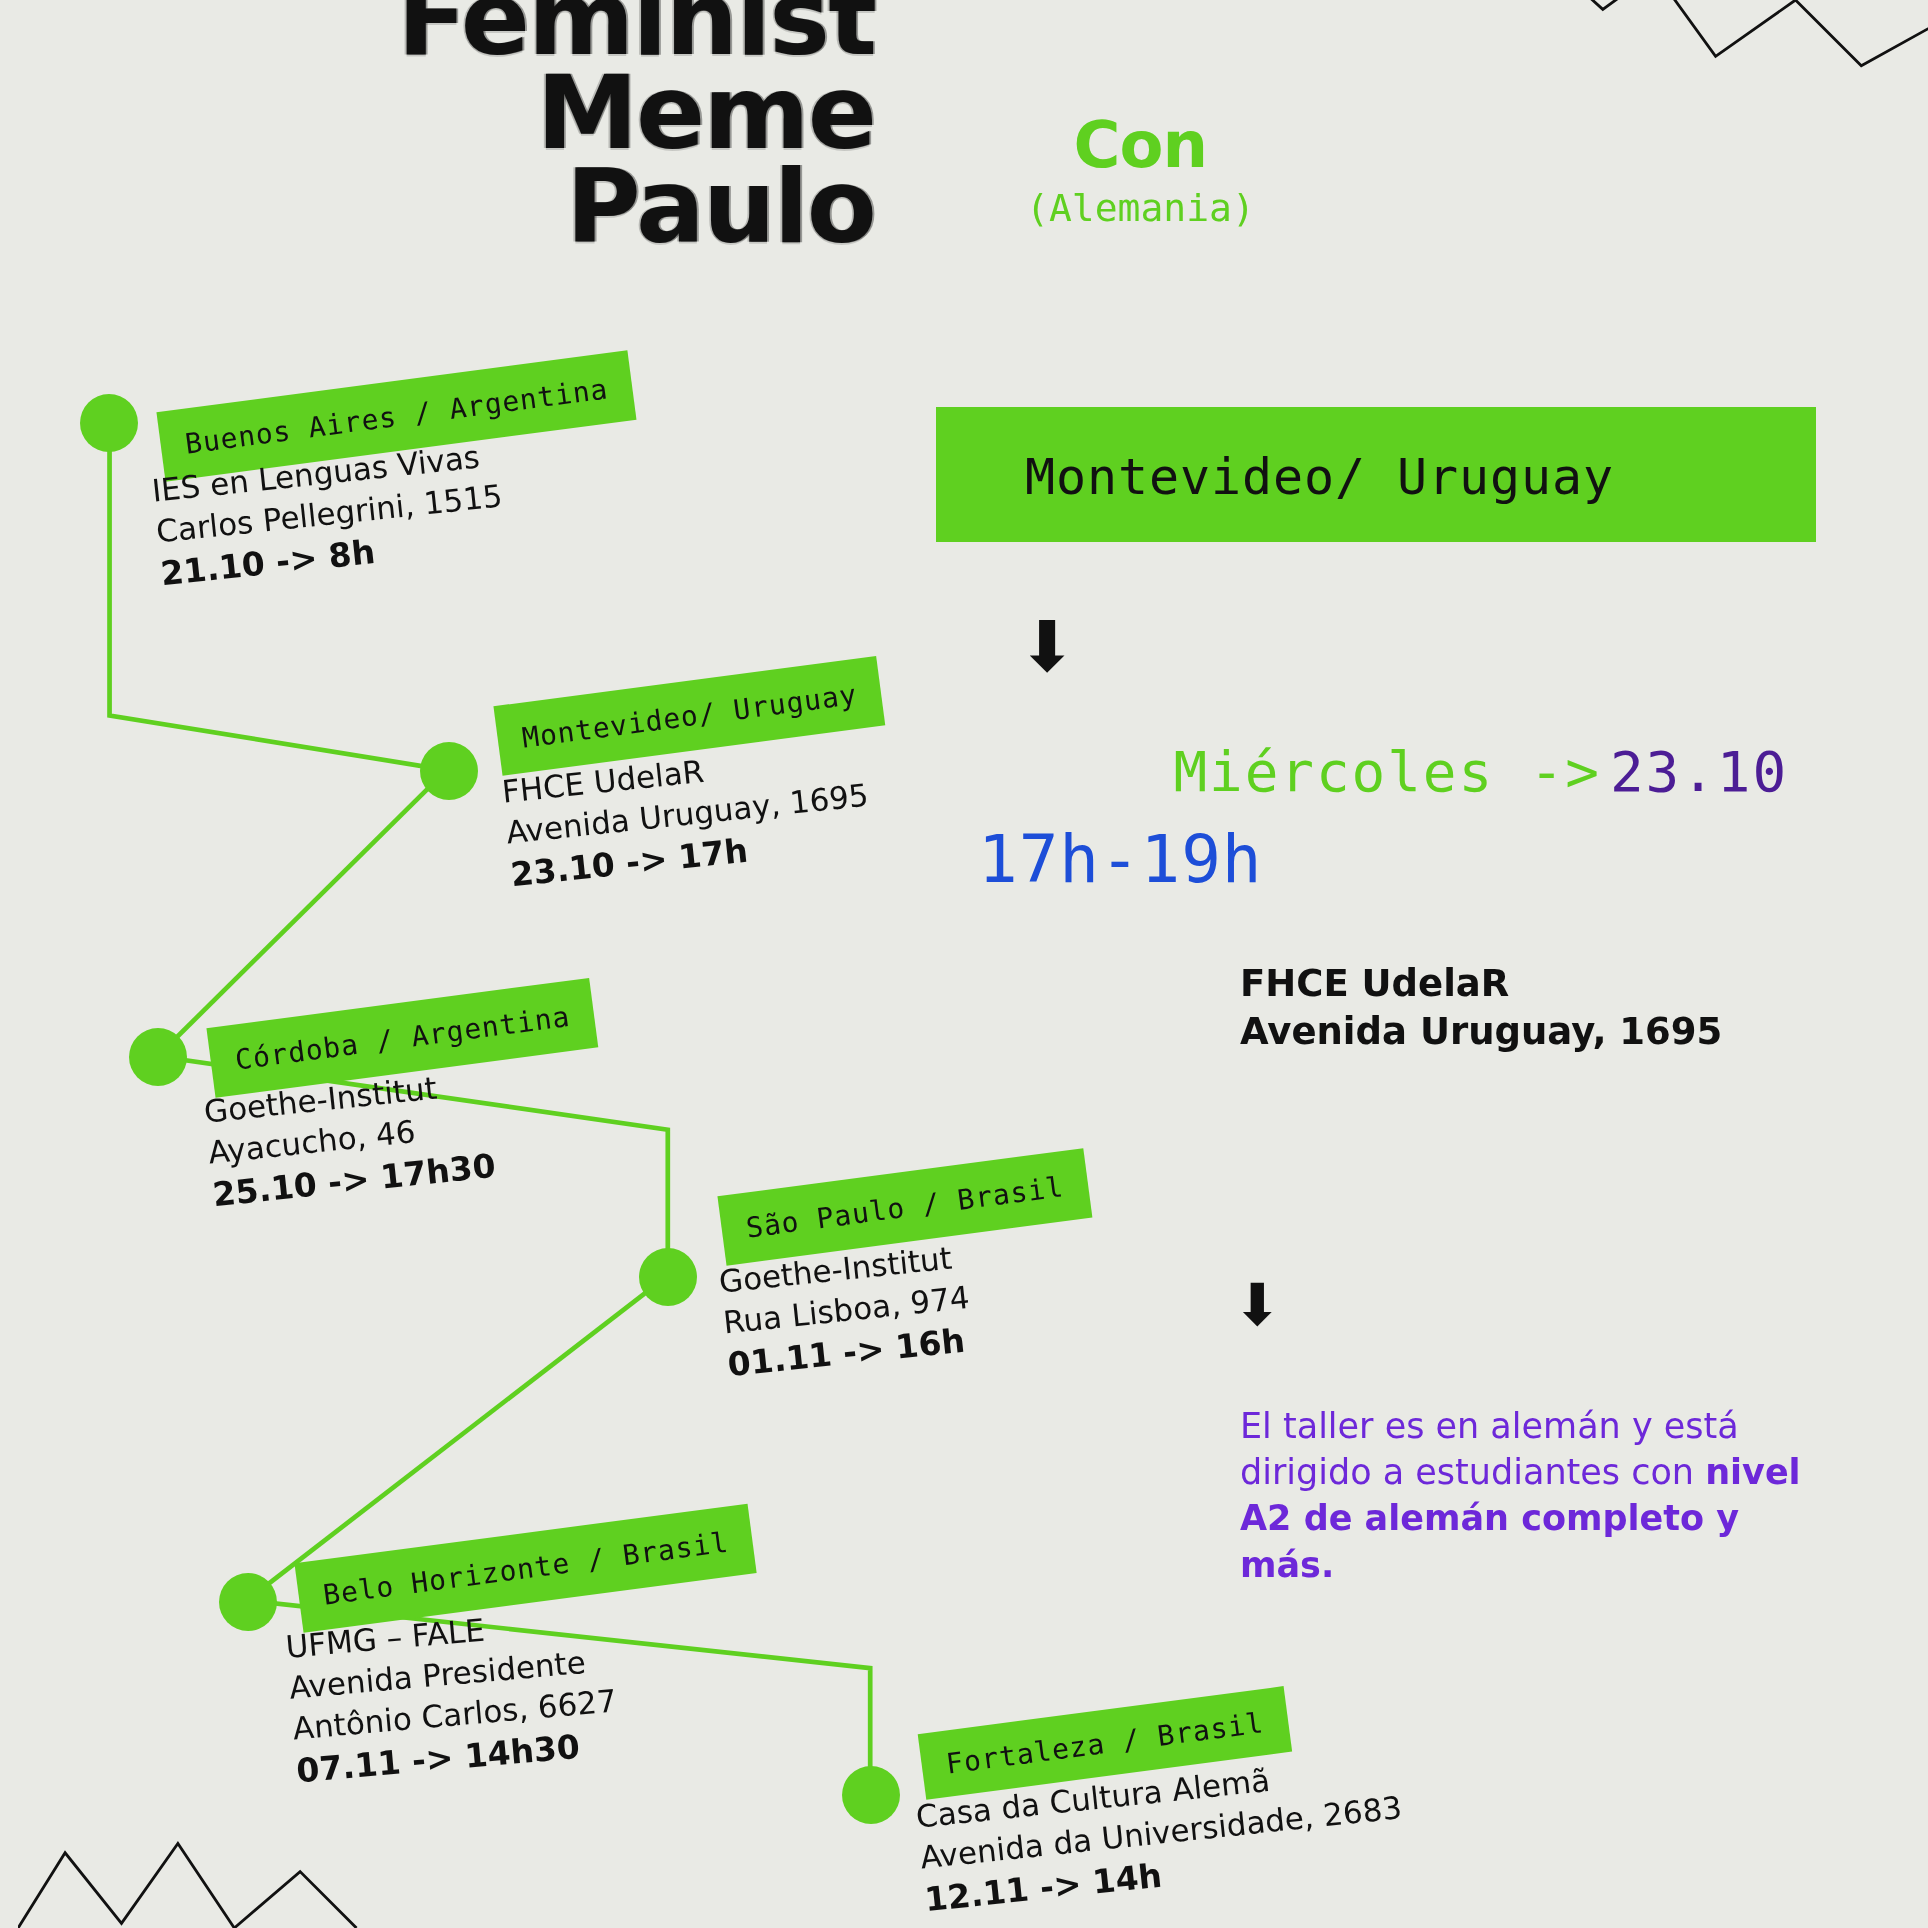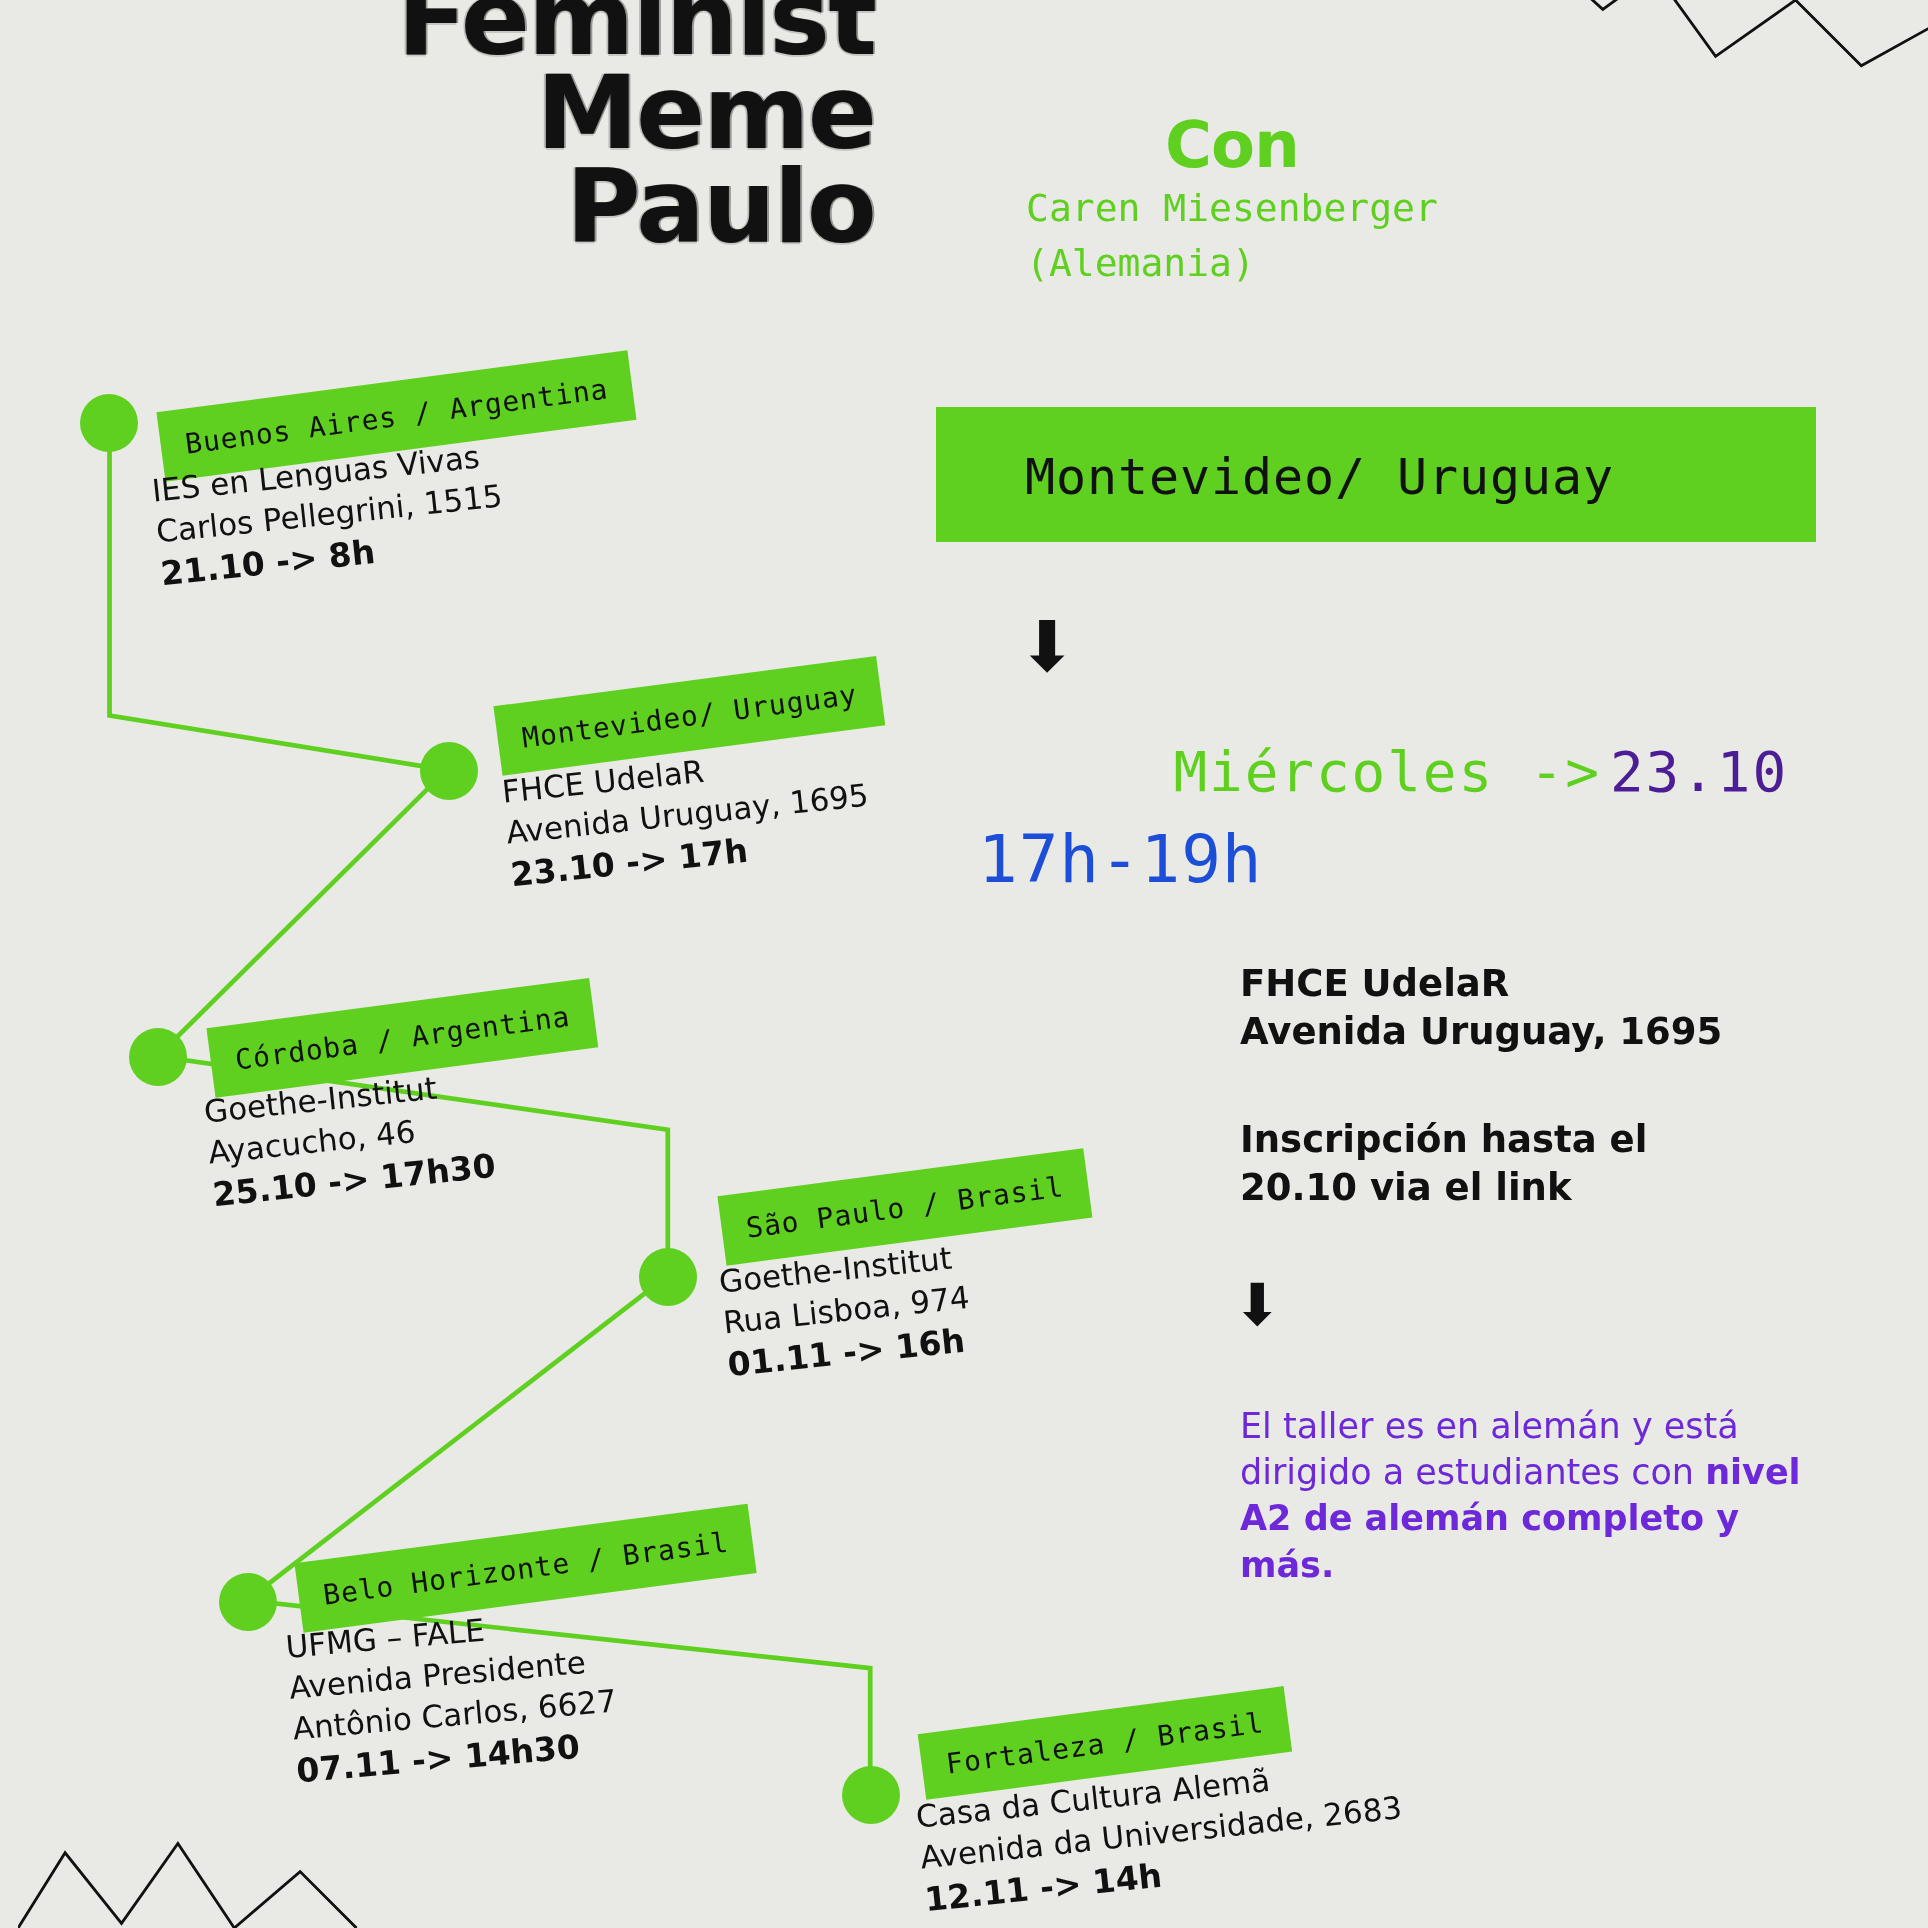--- a/index.html
+++ b/index.html
@@ -215,45 +215,40 @@
   </svg>
 
   <div class="title-block">
     <div>Feminist</div>
     <div>Meme</div>
     <div>Paulo</div>
   </div>
 
   <div class="con-block">
     <div class="con-word">Con</div>
-    <div class="con-name">Caren Miesenberger</div>
     <div class="con-name">(Alemania)</div>
   </div>
 
   <div class="mvd-banner">
     <span>Montevideo/ Uruguay</span>
   </div>
 
   <div class="arrow-down arrow-1">⬇</div>
 
   <div class="date-line">
     <span class="dw">Miércoles -&gt;</span>
     <span class="dd">23.10</span>
   </div>
   <div class="time-line">17h-19h</div>
 
   <div class="venue-block">
     <div>FHCE UdelaR</div>
     <div>Avenida Uruguay, 1695</div>
   </div>
 
-  <div class="signup-block">
-    <div>Inscripción hasta el</div>
-    <div>20.10 via el link</div>
-  </div>
 
   <div class="arrow-down arrow-2">⬇</div>
 
   <div class="note-block">
     <span>El taller es en alemán y está dirigido a estudiantes con </span><b>nivel A2 de alemán completo y más.</b>
   </div>
 
   <div class="map">
 
     <svg width="1036" height="1928" style="position:absolute;left:0;top:0;" viewBox="0 0 1100 2048">

